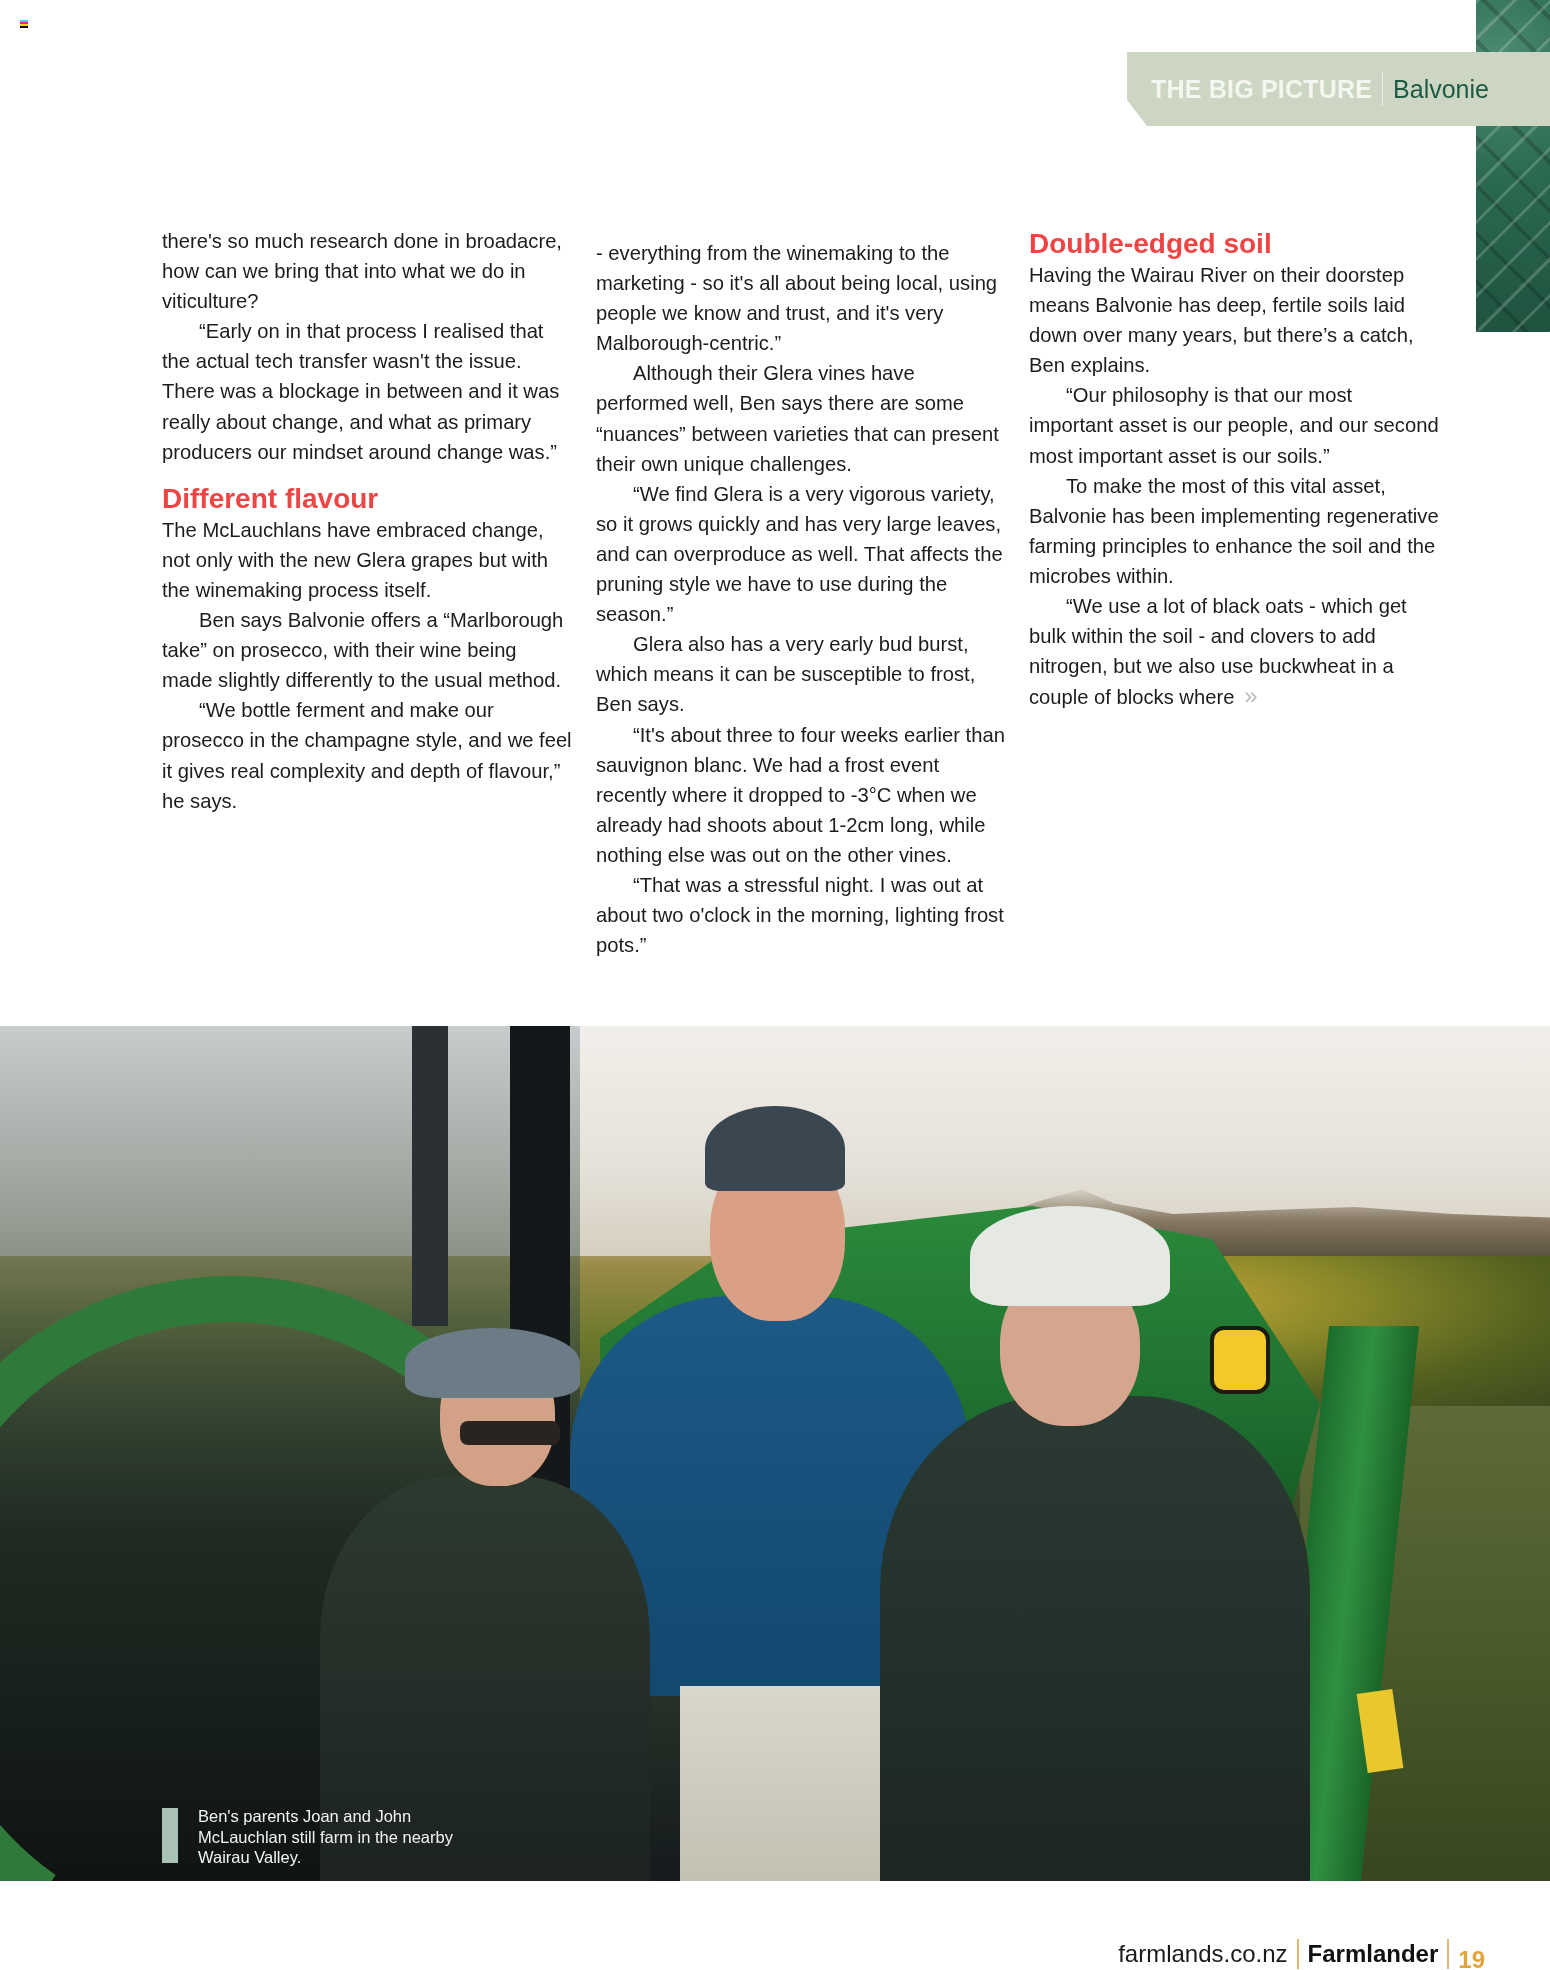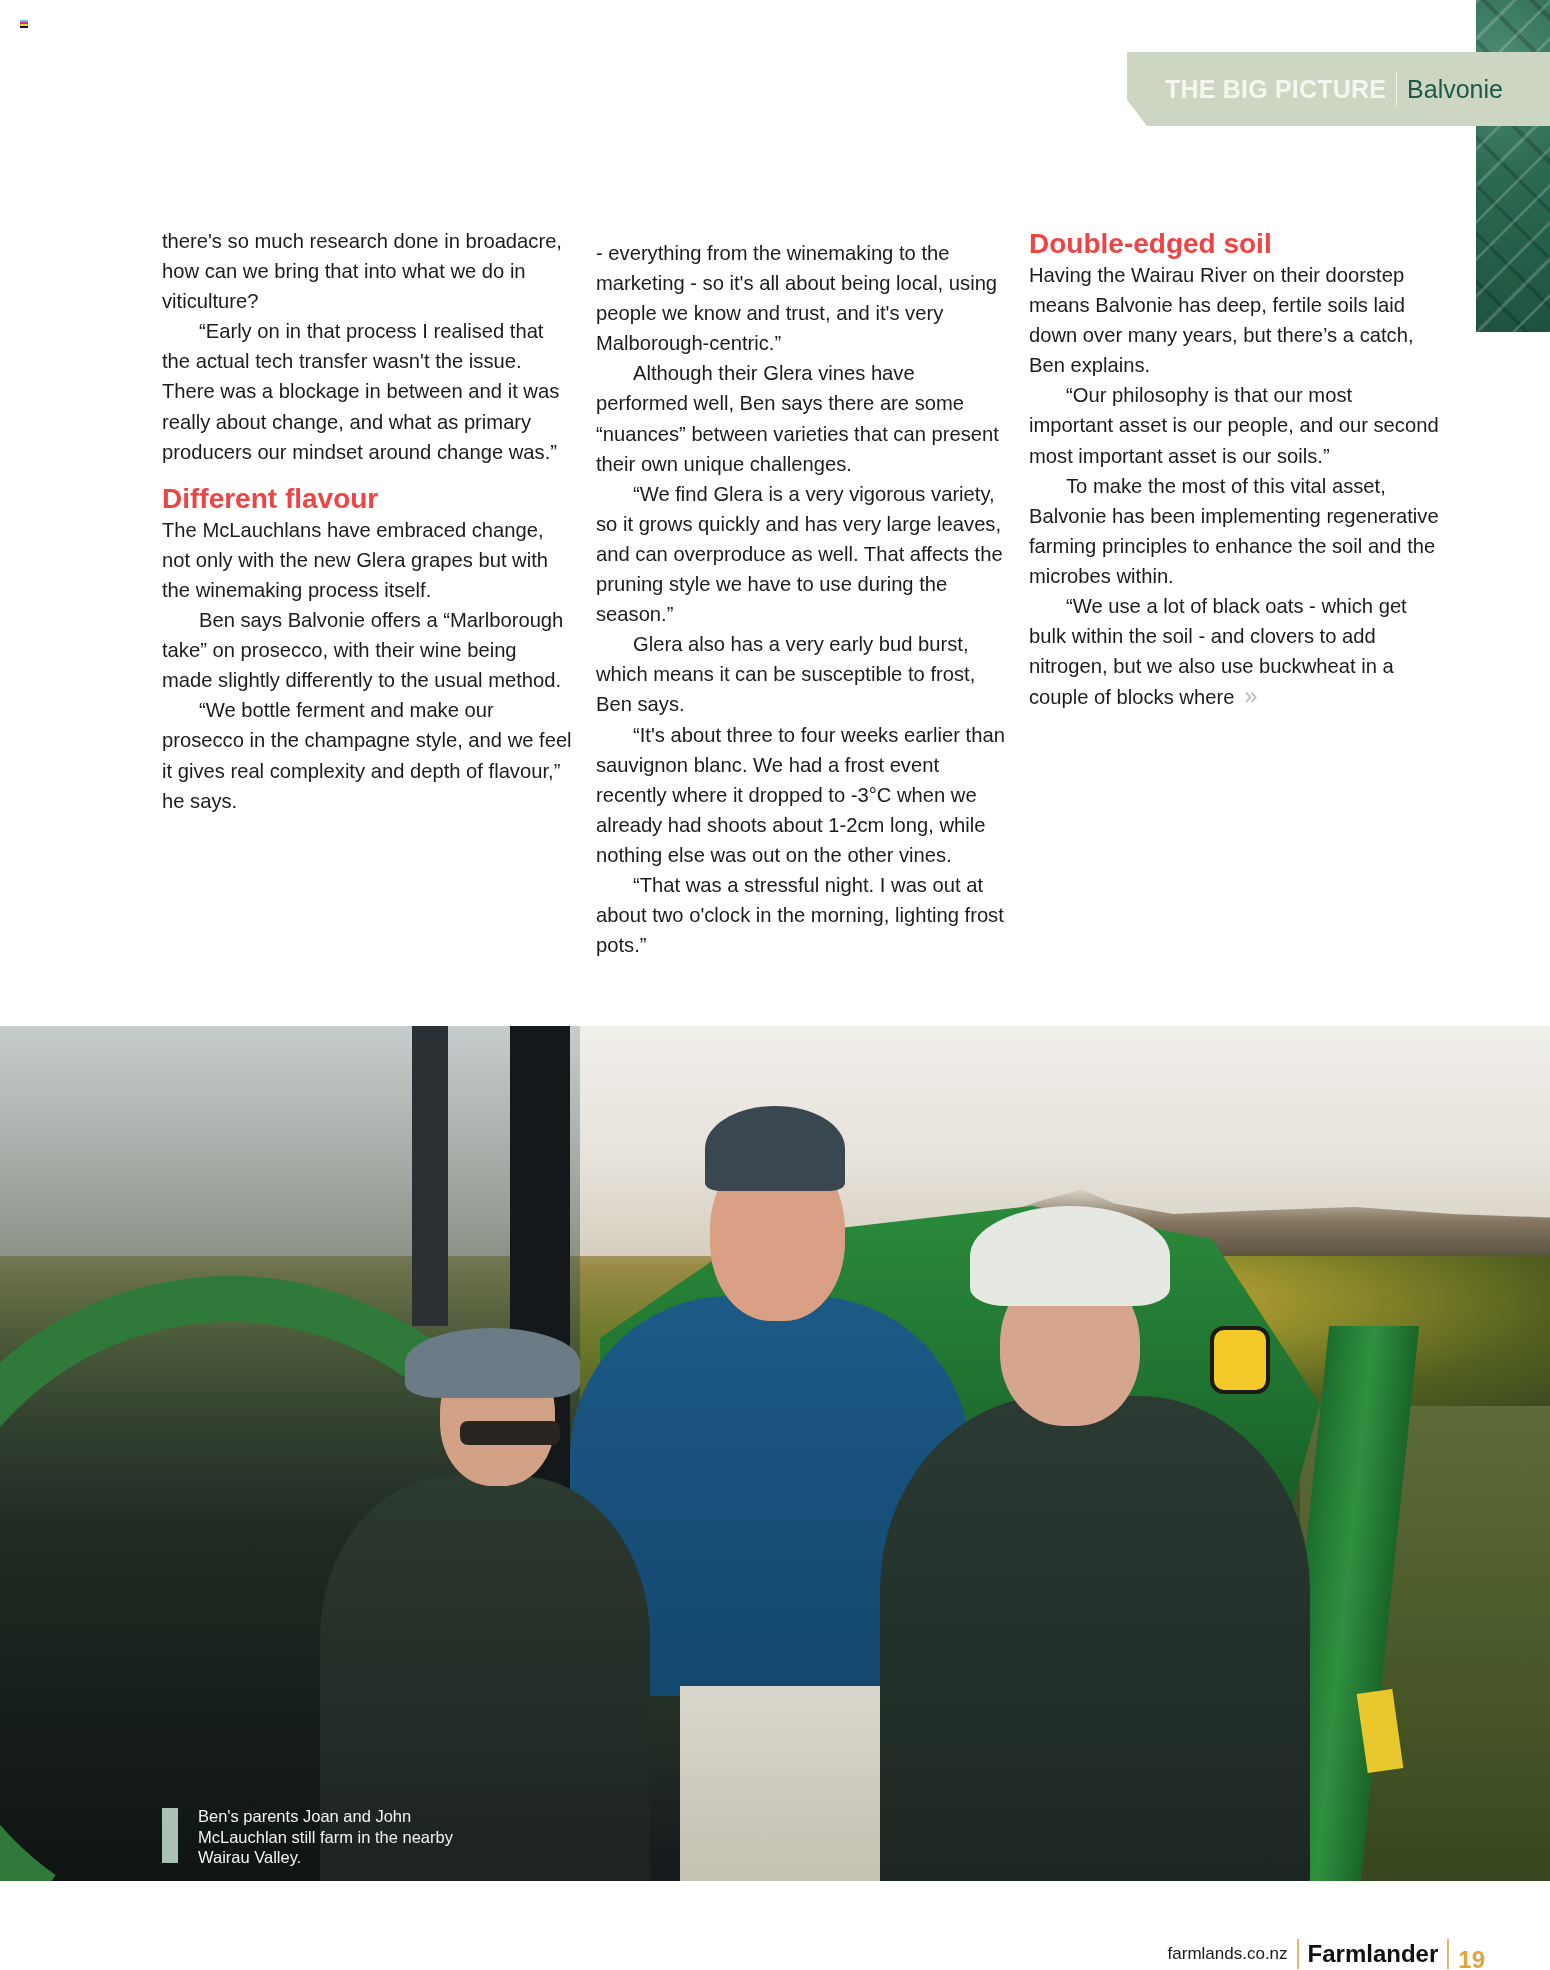--- a/index.html
+++ b/index.html
@@ -16,21 +16,21 @@
       repeating-linear-gradient(135deg, rgba(255,255,255,0.18) 0 3px, transparent 3px 26px),
       repeating-linear-gradient(45deg, rgba(0,0,0,0.18) 0 4px, transparent 4px 34px),
       radial-gradient(circle at 30% 20%, #4f8f76 0, #2c6a52 40%, #1e523e 100%);
   }
 
   
   .section-tab {
     position: absolute; left: 1127px; top: 52px; width: 423px; height: 74px;
     background: #ccd6c2;
     clip-path: polygon(0 0, 100% 0, 100% 100%, 20px 100%, 0 65%);
-    display: flex; align-items: center; padding-left: 38px;
+    display: flex; align-items: center; padding-left: 24px;
   }
   .section-tab .kicker { color: #f4f6ef; font-weight: bold; font-size: 25px; letter-spacing: 0.2px; }
   .section-tab .divider { width: 1px; height: 34px; background: #eef2ea; margin: 0 10px 0 10px; }
   .section-tab .topic { color: #1c5a45; font-size: 25px; }
 
   
   .col { position: absolute; top: 226px; width: 410px; font-size: 20.2px; line-height: 30.1px; }
   .col-1 { left: 162px; }
   .col-2 { left: 596px; margin-top: 12px; }
   .col-3 { left: 1029px; }
@@ -87,21 +87,21 @@
   .p-right .hat { position: absolute; left: 90px; top: 0; width: 200px; height: 100px; border-radius: 50% 50% 18% 18%; background: #e6e8e4; }
   .p-right .head { left: 120px; top: 60px; width: 140px; height: 160px; background: #d6a58d; }
   .p-right .body { left: 0; top: 190px; width: 430px; height: 485px; background: linear-gradient(180deg, #2b3a33 0%, #24312b 50%, #1c2622 100%); }
 
   .caption { position: absolute; left: 162px; top: 1806px; display: flex; align-items: stretch; }
   .caption .bar { width: 16px; background: #a9c2b4; margin-right: 20px; height: 55px; margin-top: 2px; }
   .caption .text { color: #f3f3f3; font-size: 16.5px; line-height: 20.5px; width: 270px; }
 
   
   .footer { position: absolute; right: 65px; top: 1938px; display: flex; align-items: center; height: 32px; }
-  .footer .site { font-size: 17px; color: #1a1a1a; }
+  .footer .site { font-size: 24px; color: #1a1a1a; }
   .footer .sep { width: 2px; height: 30px; background: #e4b872; margin: 0 9px; }
   .footer .mag { font-size: 24px; color: #111; font-weight: bold; }
   .footer .page { font-size: 24px; color: #e0a43a; font-weight: bold; margin-top: 12px; }
 </style>
 </head>
 <body>
 
 <div class="reg-mark">
   <span style="background:#5fc2e6"></span>
   <span style="background:#e0288a"></span>

